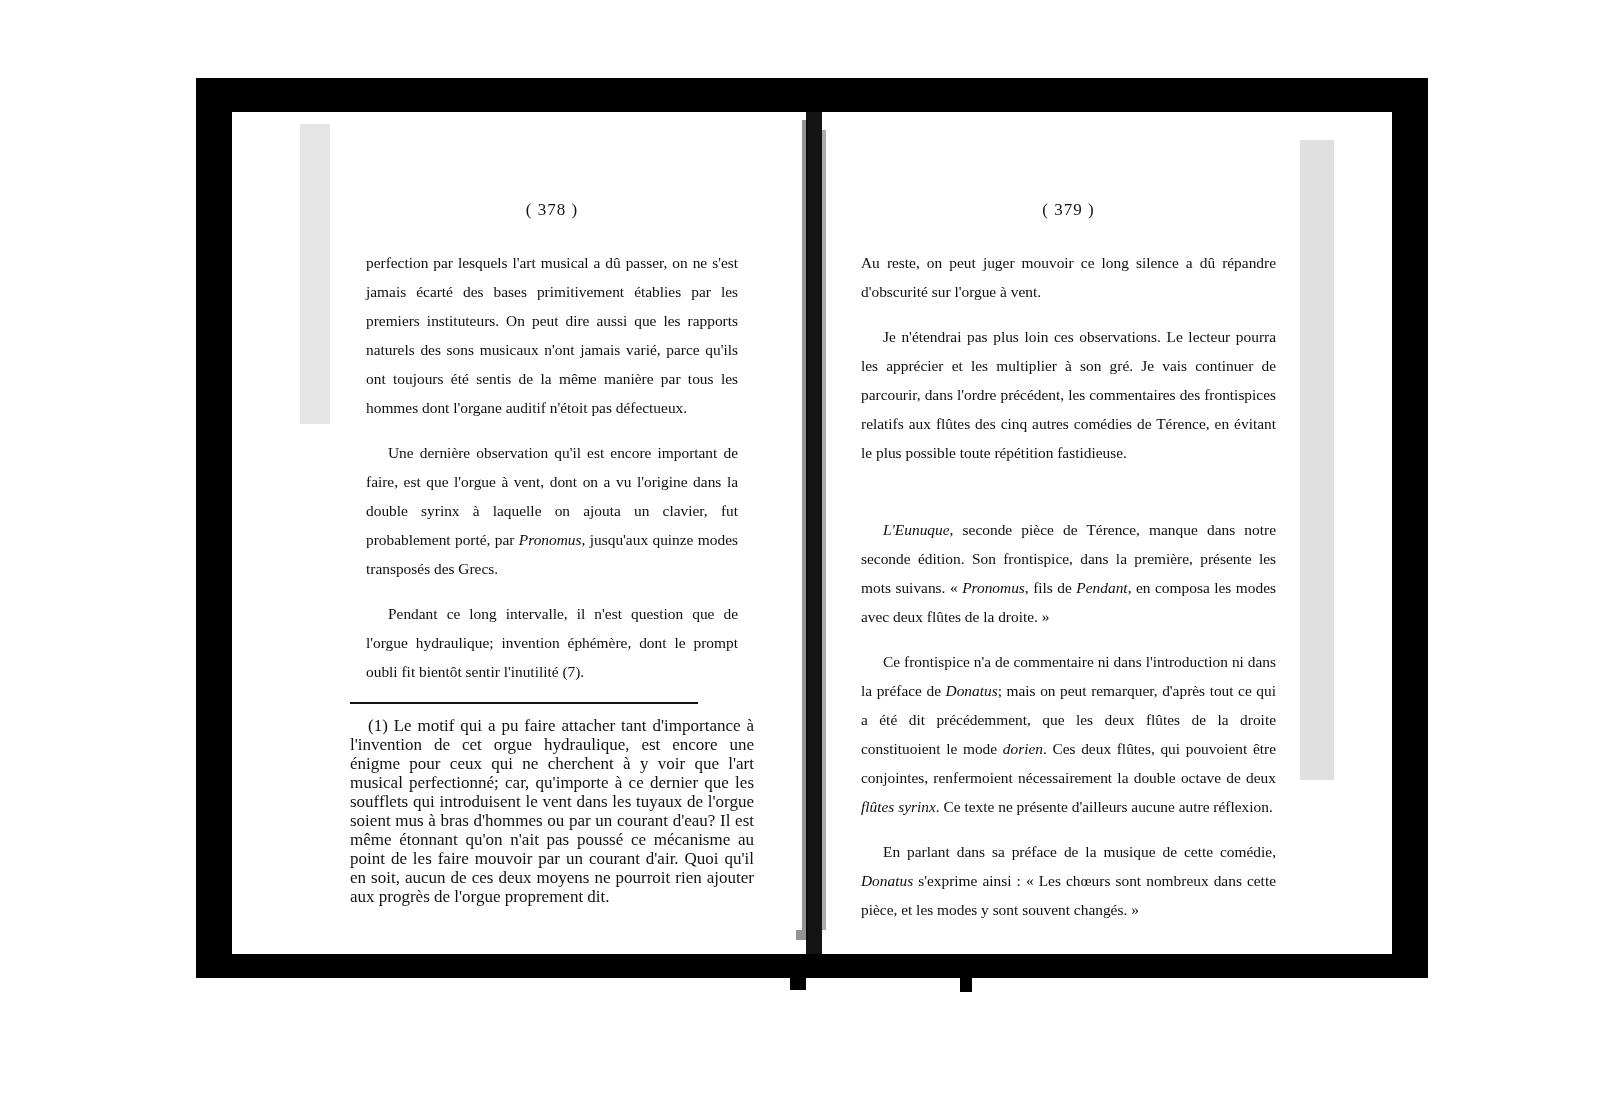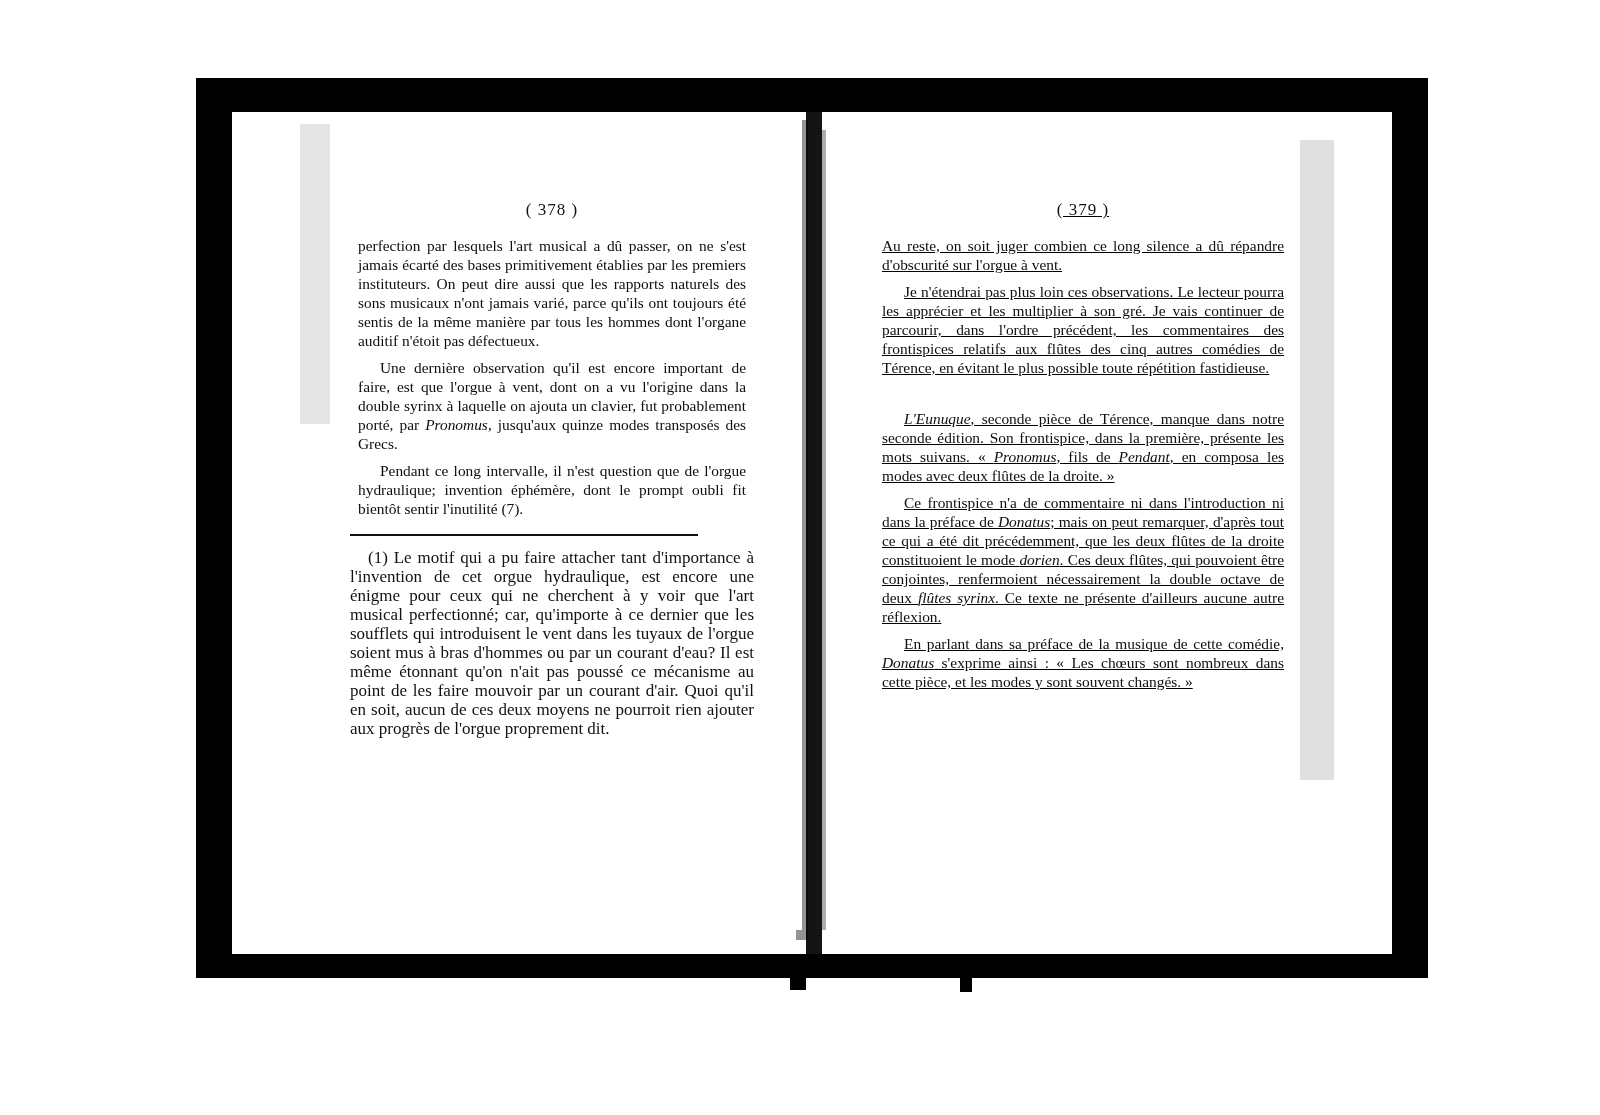--- a/index.html
+++ b/index.html
@@ -97,33 +97,33 @@
     background: #ffffff;
   }
   .page-left  { left: 290px; top: 118px; width: 512px; height: 812px; }
   .page-right { left: 826px; top: 118px; width: 512px; height: 812px; }
 
   .folio {
     text-align: center;
     font-size: 17px;
     letter-spacing: 1px;
     color: #141414;
-    margin: 0 0 16px 0;
+    margin: 0 0 28px 0;
   }
 
   .col {
     padding: 82px 48px 0 60px;
     box-sizing: border-box;
   }
-  .col-right { padding: 82px 46px 0 48px; text-decoration: underline; }
+  .col-right { padding: 82px 46px 0 19px; }
 
   p.body {
-    margin: 8px;
+    margin: 16px;
     font-size: 15.4px;
-    line-height: 19px;
+    line-height: 29px;
     color: #0d0d0d;
     text-align: justify;
     text-justify: inter-word;
     hyphens: manual;
   }
   p.body.indent { text-indent: 22px; }
   p.body + p.body { margin-top: 0; }
 
   em { font-style: italic; }
 
@@ -199,21 +199,21 @@
       <div class="rule"></div>
 
       <p class="note indent">(1) Le motif qui a pu faire attacher tant d'importance à l'invention de cet orgue hydraulique, est encore une énigme pour ceux qui ne cherchent à y voir que l'art musical perfectionné; car, qu'importe à ce dernier que les soufflets qui introduisent le vent dans les tuyaux de l'orgue soient mus à bras d'hommes ou par un courant d'eau? Il est même étonnant qu'on n'ait pas poussé ce mécanisme au point de les faire mouvoir par un courant d'air. Quoi qu'il en soit, aucun de ces deux moyens ne pourroit rien ajouter aux progrès de l'orgue proprement dit.</p>
     </div>
   </div>
 
   <div class="page page-right">
     <div class="col col-right">
       <div class="folio">( 379 )</div>
 
-      <p class="body">Au reste, on soit juger combien ce long silence a dû répandre d'obscurité sur l'orgue à vent.</p>
+      <p class="body">Au reste, on peut juger mouvoir ce long silence a dû répandre d'obscurité sur l'orgue à vent.</p>
 
       <p class="body indent">Je n'étendrai pas plus loin ces observations. Le lecteur pourra les apprécier et les multiplier à son gré. Je vais continuer de parcourir, dans l'ordre précédent, les commentaires des frontispices relatifs aux flûtes des cinq autres comédies de Térence, en évitant le plus possible toute répétition fastidieuse.</p>
 
       <div class="gap"></div>
 
       <p class="body indent"><em>L'Eunuque</em>, seconde pièce de Térence, manque dans notre seconde édition. Son frontispice, dans la première, présente les mots suivans. « <em>Pronomus</em>, fils de <em>Pendant</em>, en composa les modes avec deux flûtes de la droite. »</p>
 
       <p class="body indent">Ce frontispice n'a de commentaire ni dans l'introduction ni dans la préface de <em>Donatus</em>; mais on peut remarquer, d'après tout ce qui a été dit précédemment, que les deux flûtes de la droite constituoient le mode <em>dorien</em>. Ces deux flûtes, qui pouvoient être conjointes, renfermoient nécessairement la double octave de deux <em>flûtes syrinx</em>. Ce texte ne présente d'ailleurs aucune autre réflexion.</p>
 
       <p class="body indent">En parlant dans sa préface de la musique de cette comédie, <em>Donatus</em> s'exprime ainsi : « Les chœurs sont nombreux dans cette pièce, et les modes y sont souvent changés. »</p>

